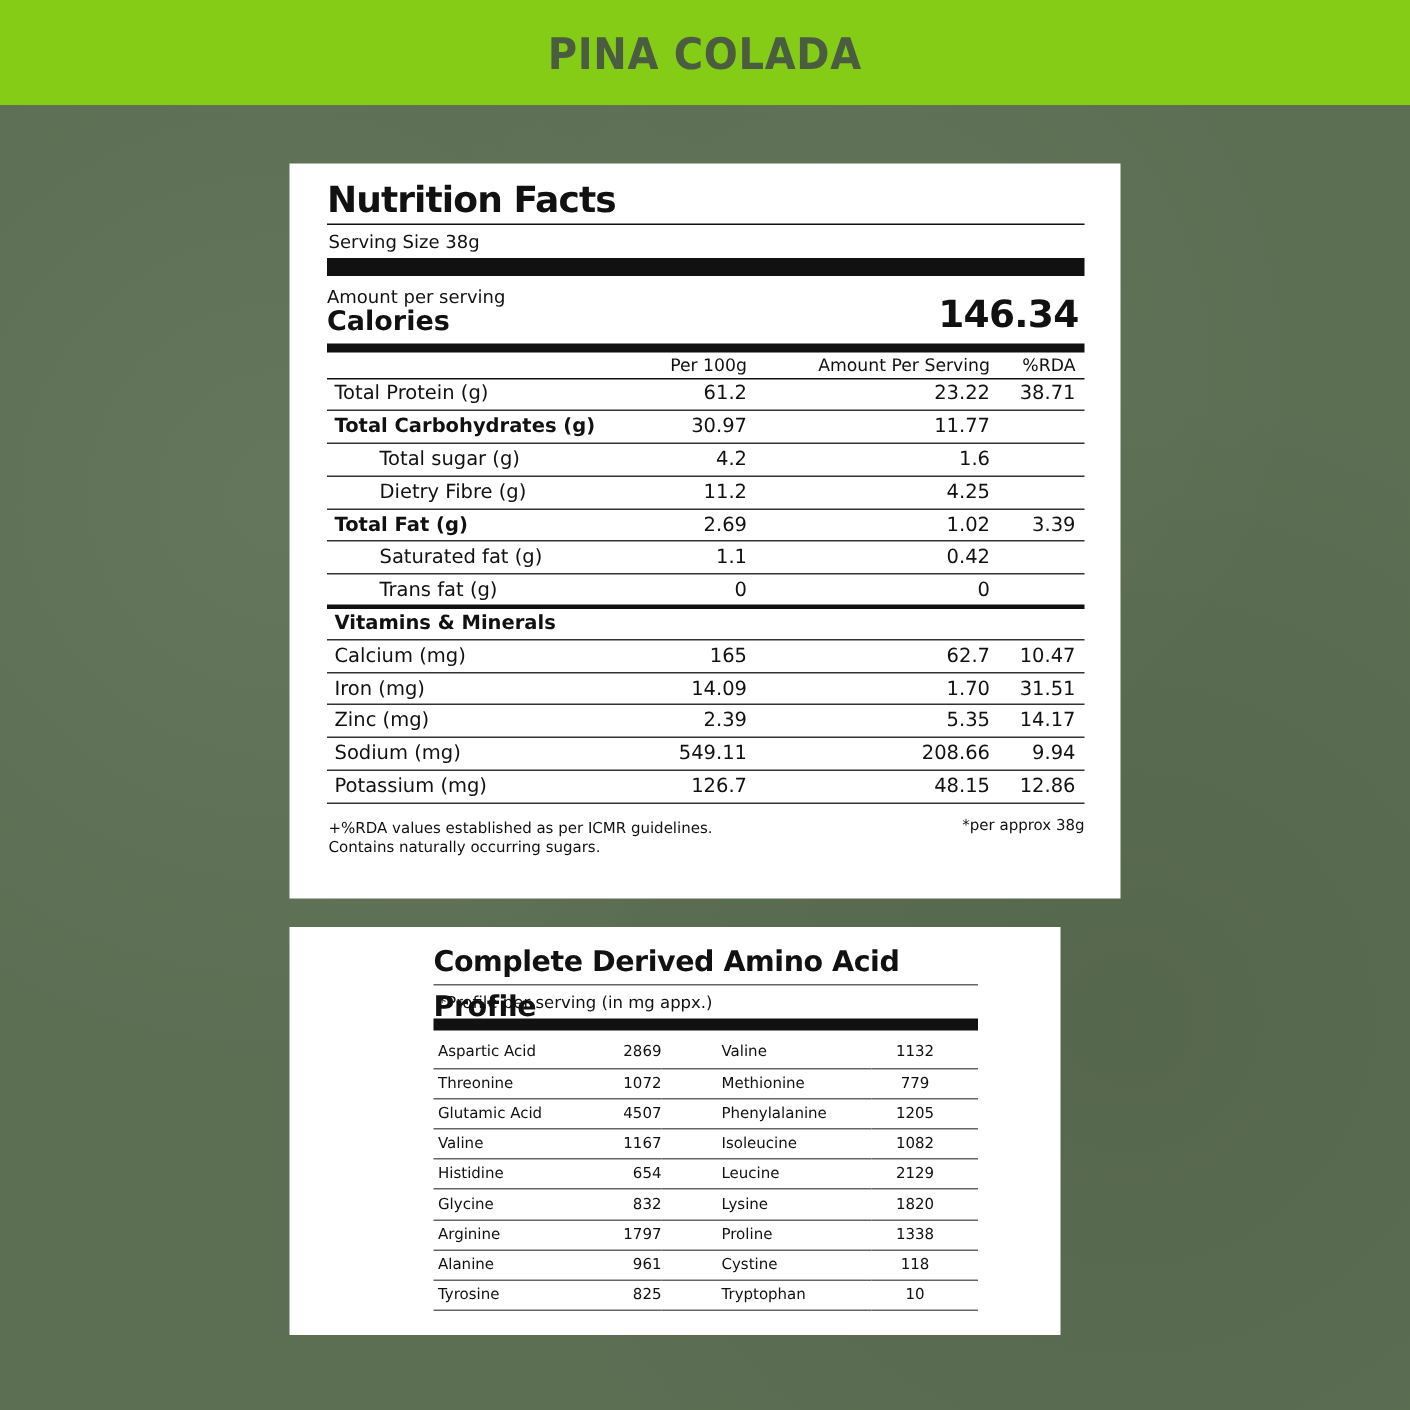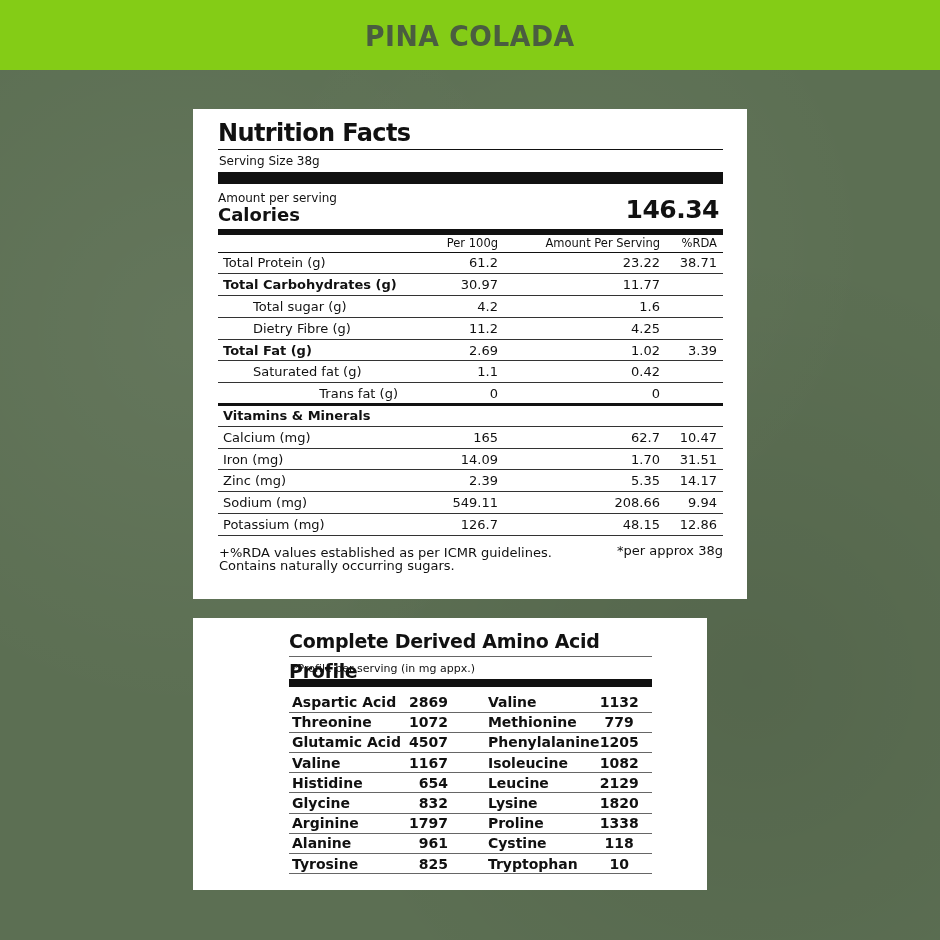--- a/index.html
+++ b/index.html
@@ -56,38 +56,38 @@
   .nf-table td, .nf-table th { font-size: 13px; height: 21.8px; vertical-align: middle; white-space: nowrap; }
   .nf-table th { font-weight: normal; font-size: 11.5px; height: 17px; }
   .nf-table tr.row td { border-bottom: 1px solid #333; }
   .nf-table tr.head th { border-bottom: 1.5px solid #111; }
   .c-name { text-align: left; padding-left: 5px; width: 180px; }
   .c-p100 { text-align: right; width: 100px; padding-right: 0; }
   .c-serv { text-align: right; width: 162px; padding-right: 0; }
   .c-rda { text-align: right; padding-right: 6px; }
   .bold { font-weight: bold; }
   .indent { padding-left: 35px !important; }
-  .nf-table tr.section-end td { border-bottom: 3px solid #111; text-align: right; }
+  .nf-table tr.section-end td { border-bottom: 3px solid #111; }
   .vm-head td { font-weight: bold; font-size: 13px; }
 
-  .foot { display: flex; justify-content: space-between; margin-top: 10px; font-size: 13px; line-height: 13px; }
+  .foot { display: flex; justify-content: space-between; margin-top: 10px; font-size: 10px; line-height: 13px; }
   .foot-left { padding-left: 1px; }
   .foot-right { padding-right: 0; margin-top: -2px; }
 
   
   .aa-card {
     position: absolute; left: 193px; top: 618px; width: 514px; height: 272px;
     background: #fff;
   }
   .aa-inner { position: absolute; left: 96px; width: 363px; top: 8px; }
   .aa-title { font-weight: bold; font-size: 19px; letter-spacing: -0.3px; height: 30px; line-height: 30px; }
   .aa-note { font-size: 11px; height: 23px; line-height: 23px; padding-left: 3px; border-top: 1.5px solid #666; }
   .aa-bar { height: 8px; background: #111; }
   .aa-table { width: 100%; border-collapse: collapse; margin-top: 5px; }
-  .aa-table td { font-size: 14px; height: 20.2px; border-bottom: 1.5px solid #666; vertical-align: middle; white-space: nowrap; font-weight: bold; }
+  .aa-table td { font-size: 10px; height: 20.2px; border-bottom: 1.5px solid #666; vertical-align: middle; white-space: nowrap; }
   .aa-n1 { padding-left: 3px; width: 105px; }
   .aa-v1 { text-align: right; width: 47px; padding-right: 0; }
   .aa-n2 { padding-left: 40px; width: 140px; }
   .aa-v2 { text-align: center; padding-right: 13px; }
 </style>
 </head>
 <body>
 
 <div class="bg-texture"></div>
 

